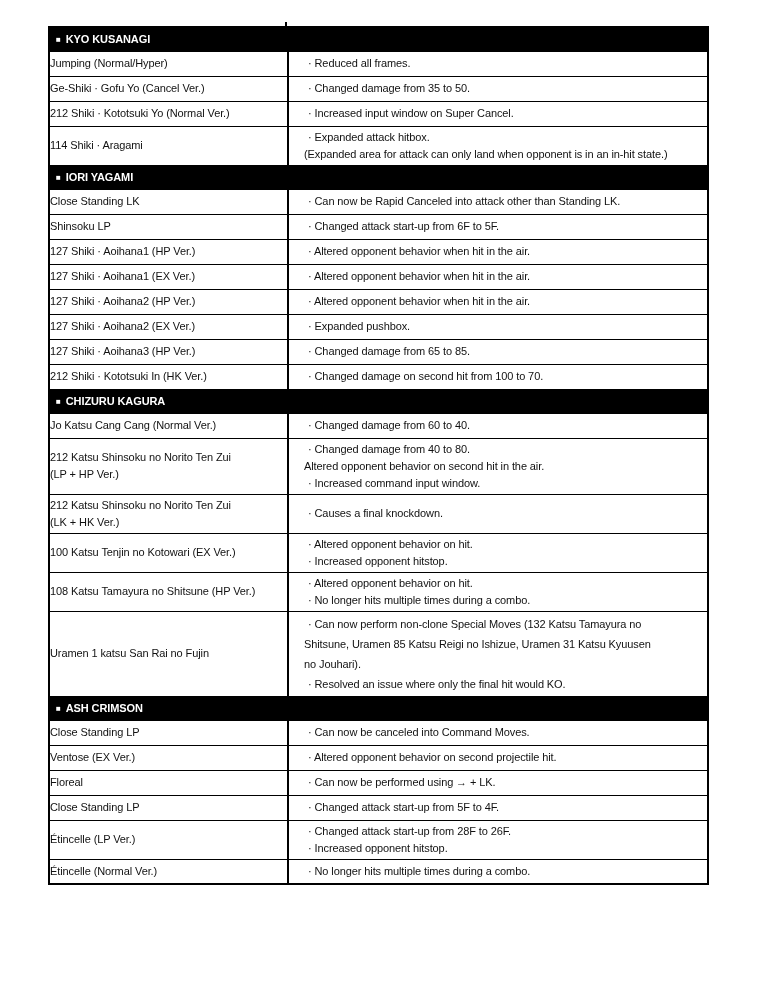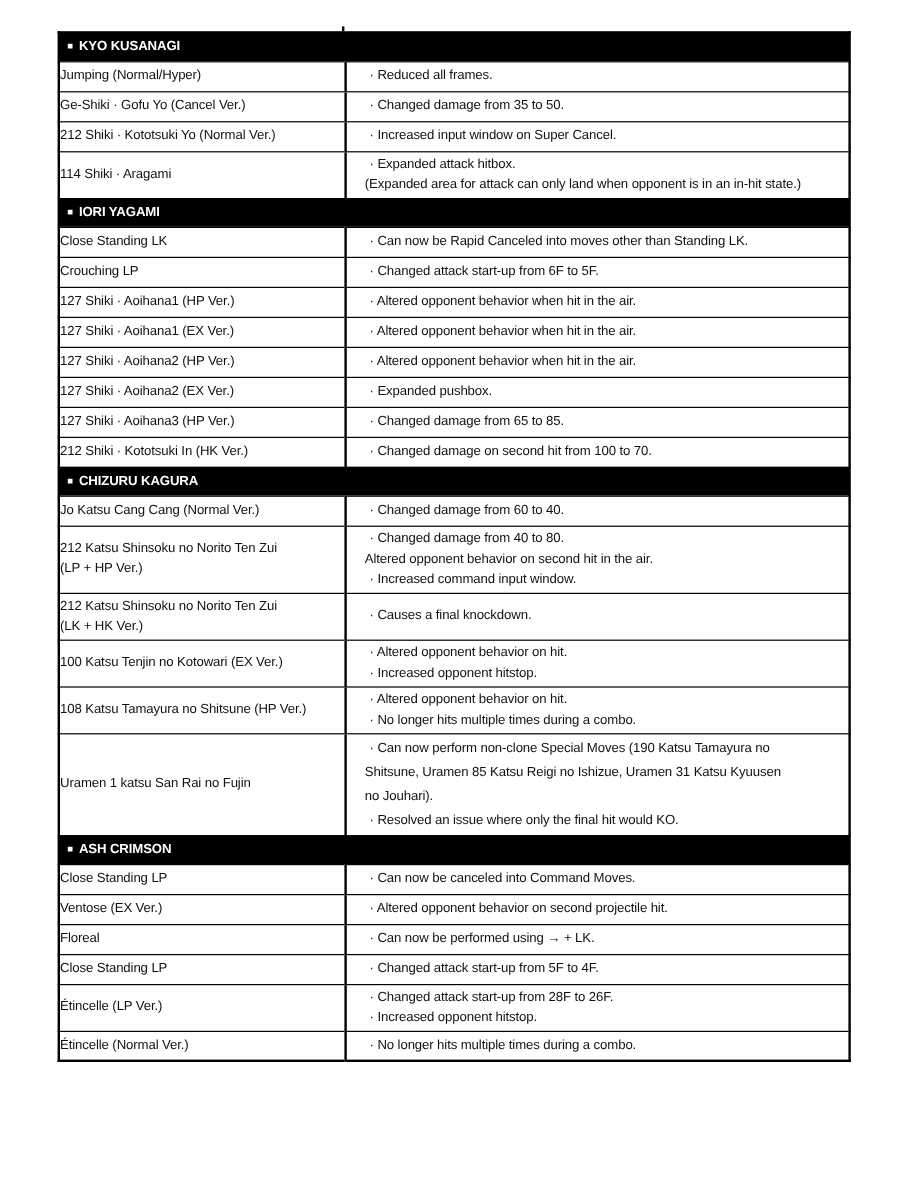--- a/index.html
+++ b/index.html
@@ -80,26 +80,26 @@
     <tr class="h">
       <td colspan="2">
         <span class="sq">■</span><span>IORI YAGAMI</span>
       </td>
     </tr>
     <tr class="s1">
       <td class="m">
             <div>Close Standing LK</div>
           </td>
       <td class="c">
-            <div class="b">· Can now be Rapid Canceled into moves other than Standing LK.</div>
-          </td>
-    </tr>
-    <tr class="s1">
-      <td class="m">
-            <div>Crouching LP</div>
+            <div class="b">· Can now be Rapid Canceled into attack other than Standing LK.</div>
+          </td>
+    </tr>
+    <tr class="s1">
+      <td class="m">
+            <div>Shinsoku LP</div>
           </td>
       <td class="c">
             <div class="b">· Changed attack start-up from 6F to 5F.</div>
           </td>
     </tr>
     <tr class="s1">
       <td class="m">
             <div>127 Shiki · Aoihana1 (HP Ver.)</div>
           </td>
       <td class="c">
@@ -196,21 +196,21 @@
       <td class="c">
         <div class="b">· Altered opponent behavior on hit.</div>
         <div class="b">· No longer hits multiple times during a combo.</div>
       </td>
     </tr>
     <tr class="s4">
       <td class="m">
             <div>Uramen 1 katsu San Rai no Fujin</div>
           </td>
       <td class="c">
-        <div class="b">· Can now perform non-clone Special Moves (190 Katsu Tamayura no</div>
+        <div class="b">· Can now perform non-clone Special Moves (132 Katsu Tamayura no</div>
         <div class="p">Shitsune, Uramen 85 Katsu Reigi no Ishizue, Uramen 31 Katsu Kyuusen</div>
         <div class="p">no Jouhari).</div>
         <div class="b">· Resolved an issue where only the final hit would KO.</div>
       </td>
     </tr>
 
     <tr class="h">
       <td colspan="2">
         <span class="sq">■</span><span>ASH CRIMSON</span>
       </td>

